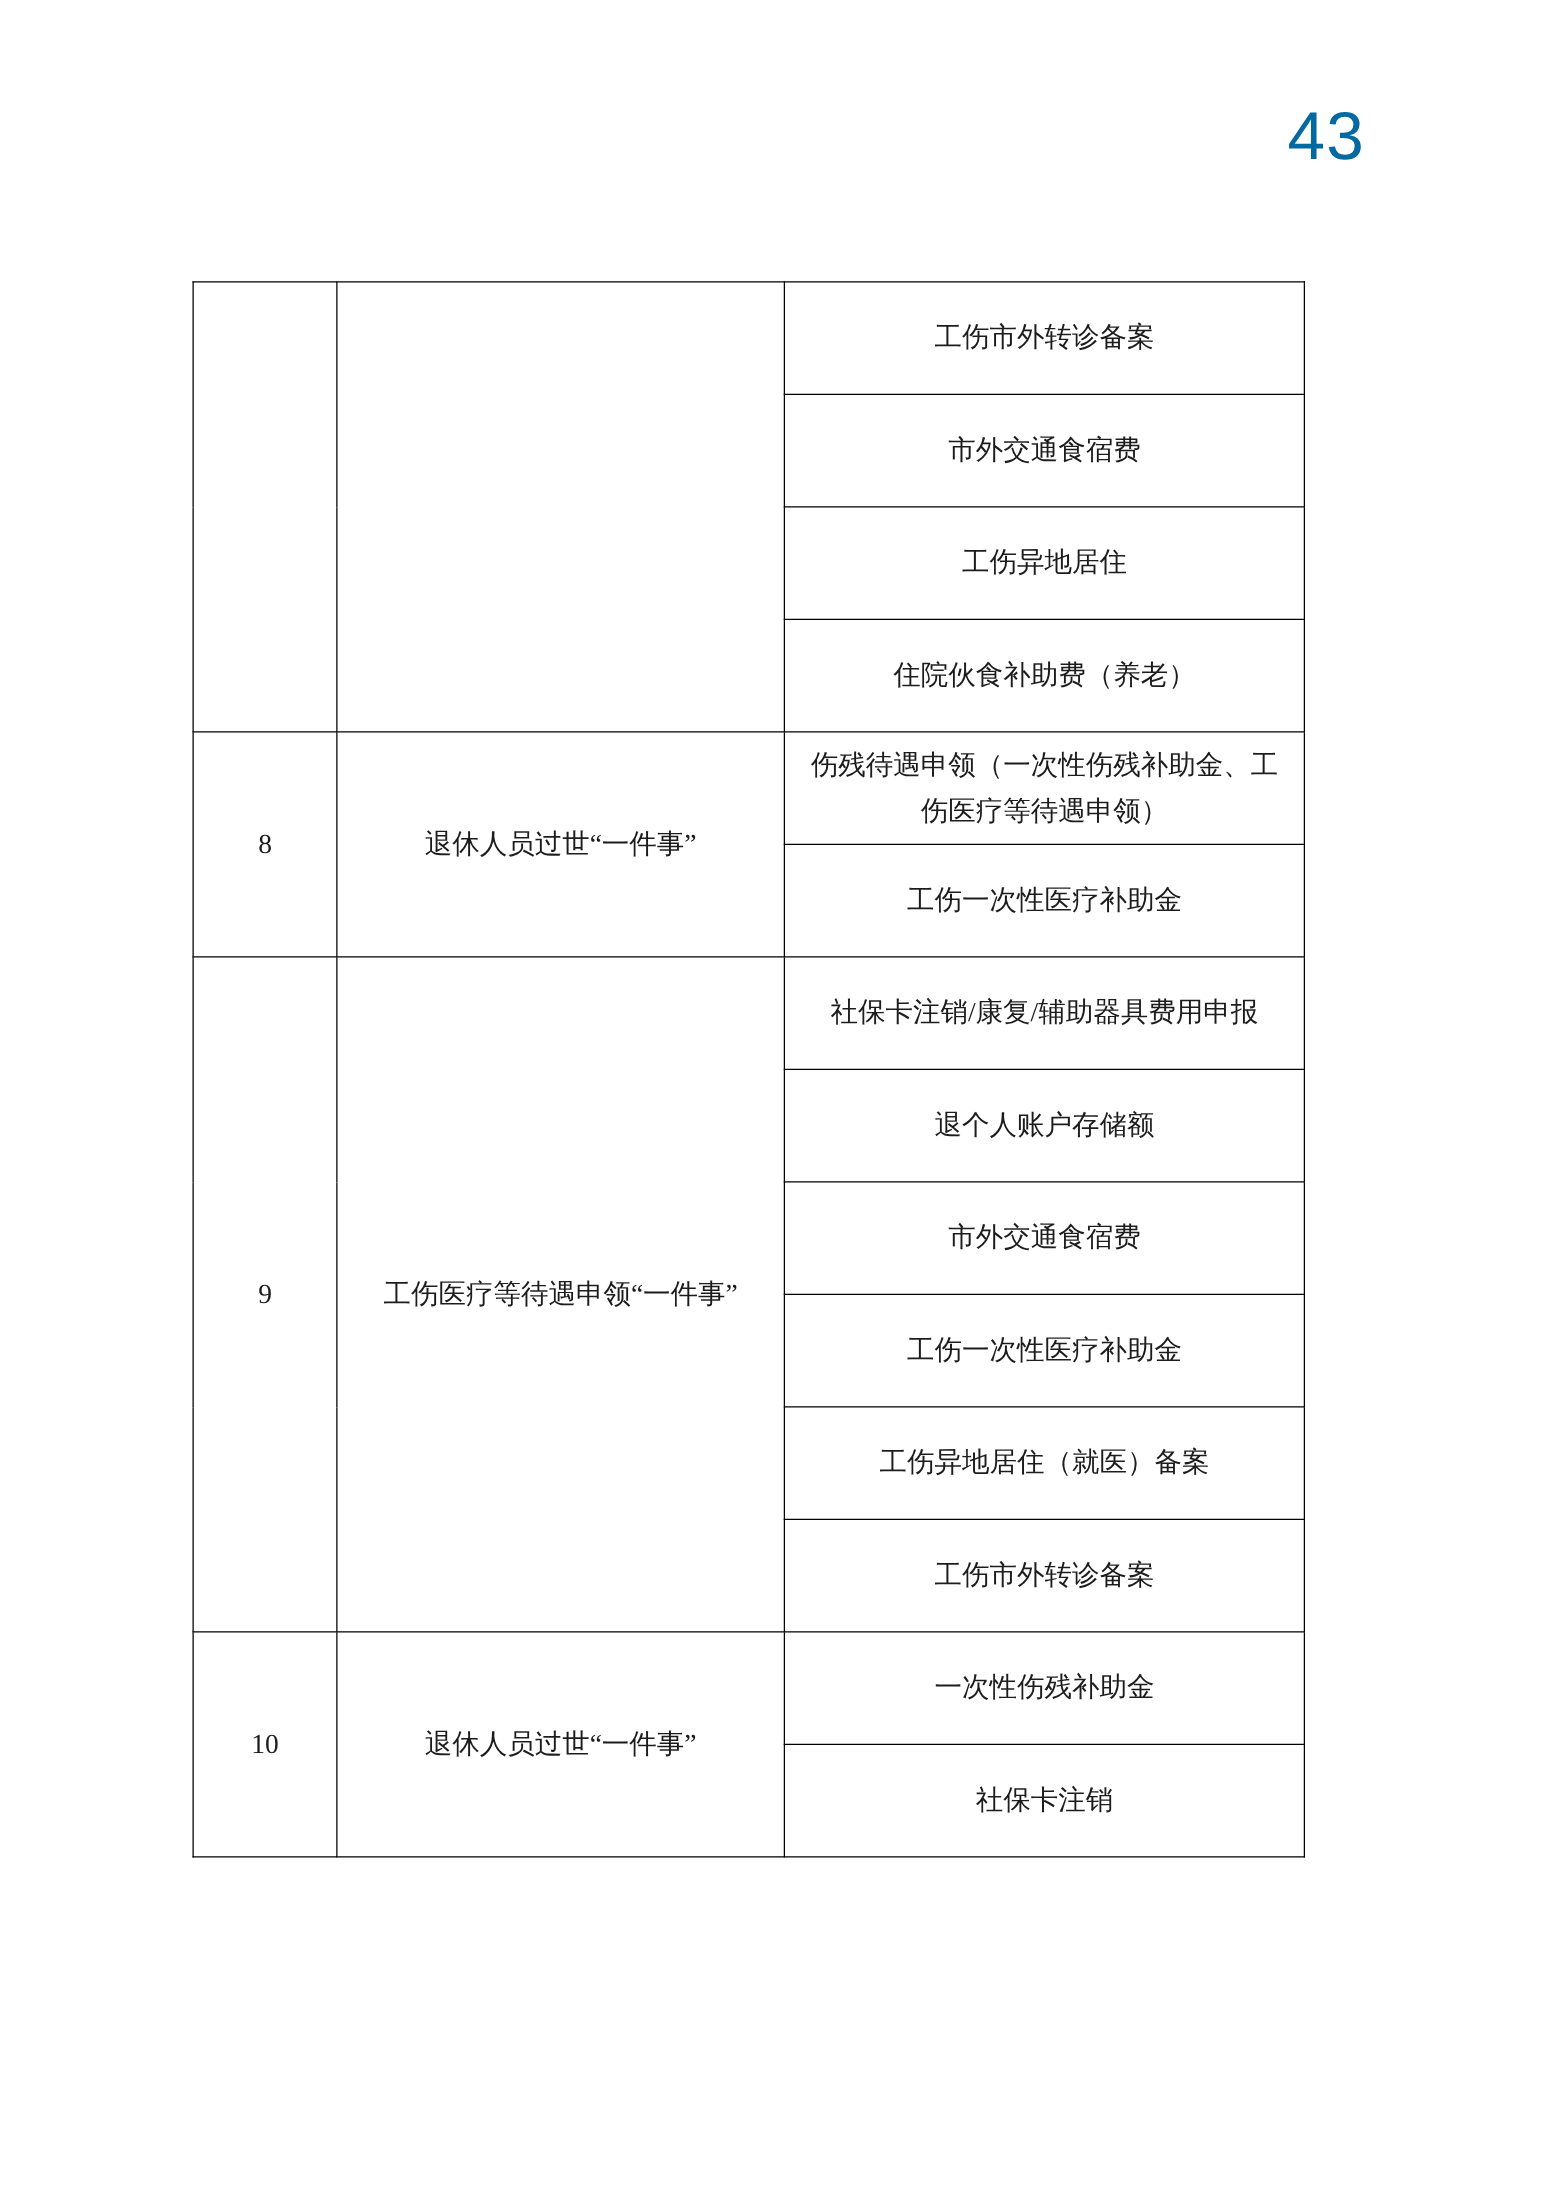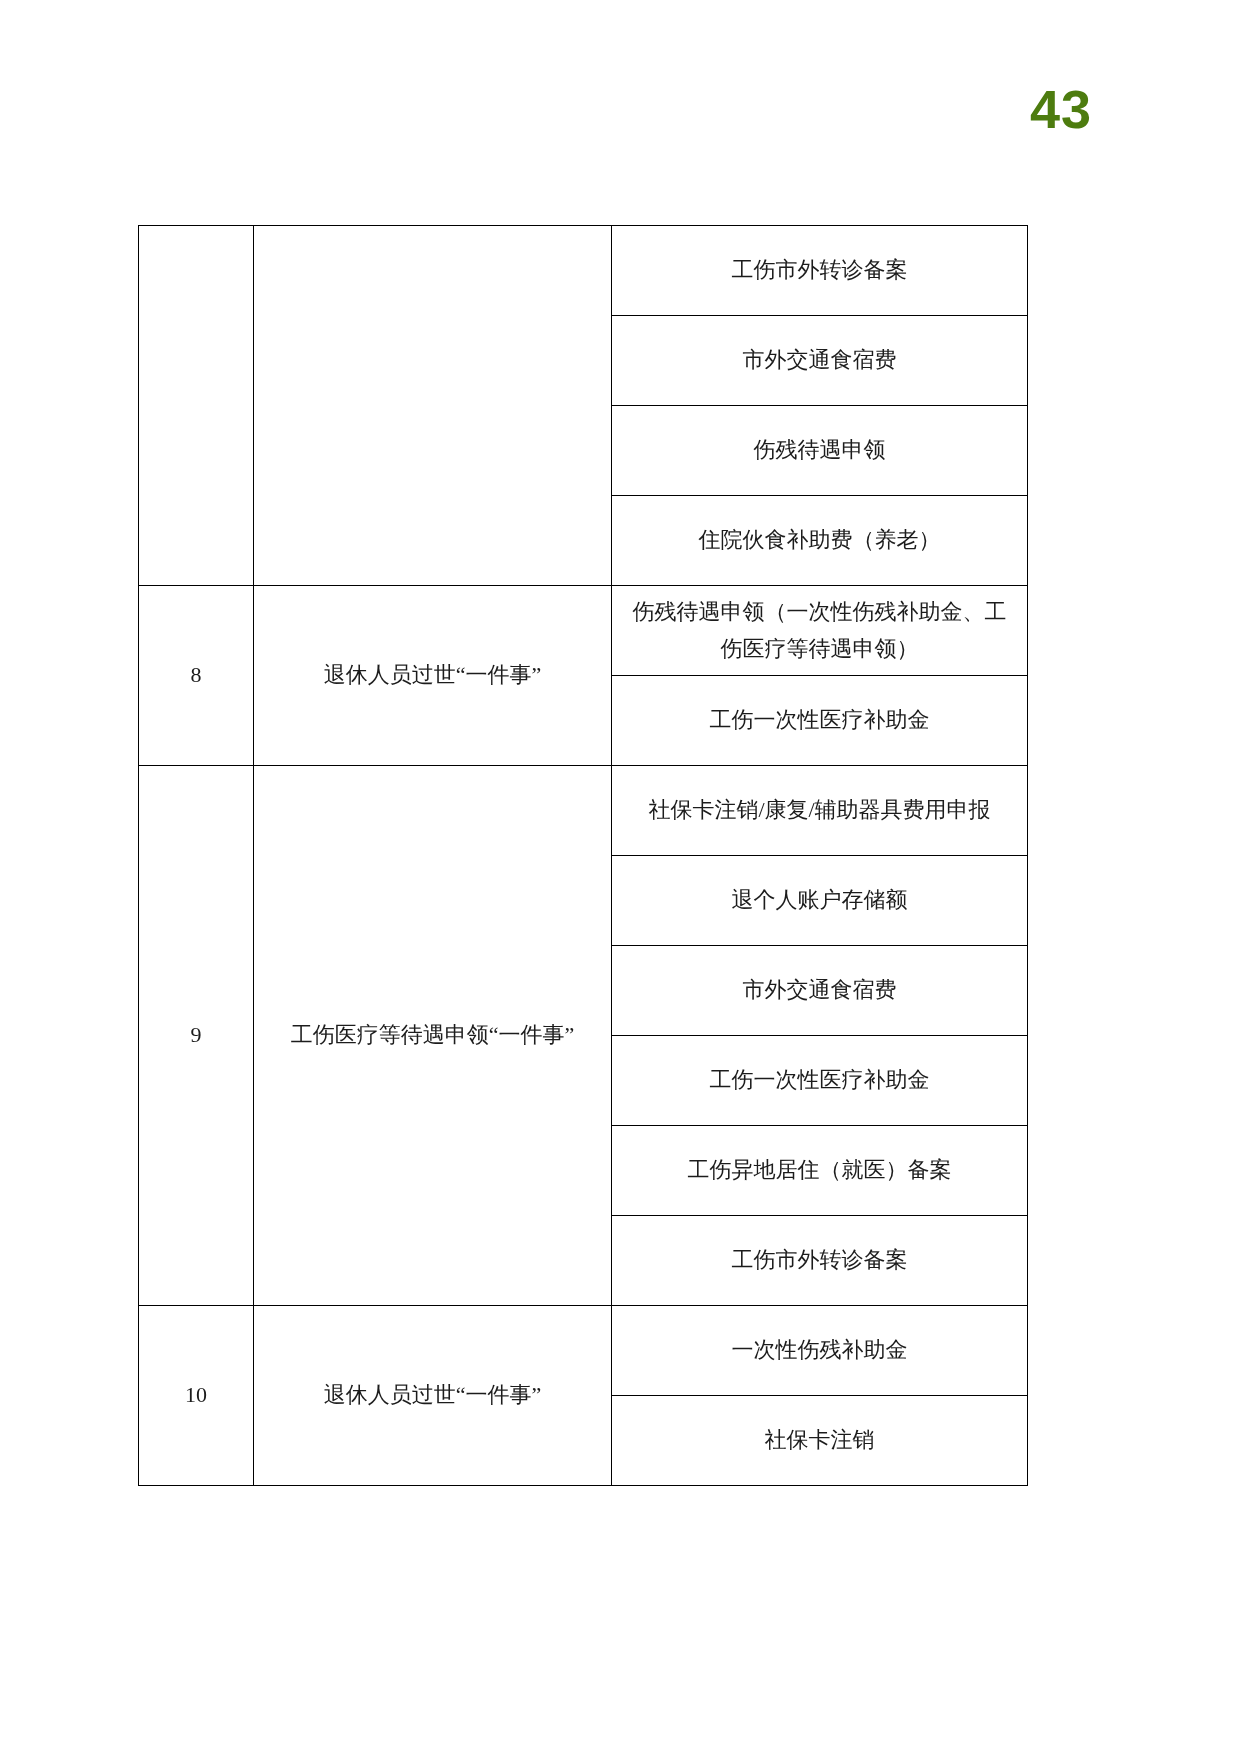--- a/index.html
+++ b/index.html
@@ -9,27 +9,26 @@
     background: #ffffff;
     position: relative;
     font-family: "Liberation Serif", "DejaVu Serif", serif;
   }
   .page-number {
     position: absolute;
     top: 78px;
     right: 148px;
     font-family: "Liberation Sans", "DejaVu Sans", sans-serif;
     font-size: 54px;
-    color: #4d7c0f;
+    color: #0369a1;
     letter-spacing: 1px;
-    font-weight: bold;
   }
   table.service-table {
     position: absolute;
-    left: 138px;
+    left: 154px;
     top: 225px;
     width: 889px;
     border-collapse: collapse;
     table-layout: fixed;
   }
   table.service-table td {
     border: 1px solid #000000;
     text-align: center;
     vertical-align: middle;
     font-size: 22px;
@@ -55,21 +54,21 @@
   <tbody>
       <tr>
         <td rowspan="4" class="col-no"></td>
         <td rowspan="4" class="col-label"></td>
         <td class="col-item">工伤市外转诊备案</td>
       </tr>
       <tr>
         <td class="col-item">市外交通食宿费</td>
       </tr>
       <tr>
-        <td class="col-item">伤残待遇申领</td>
+        <td class="col-item">工伤异地居住</td>
       </tr>
       <tr>
         <td class="col-item">住院伙食补助费（养老）</td>
       </tr>
       <tr>
         <td rowspan="2" class="col-no">8</td>
         <td rowspan="2" class="col-label">退休人员过世“一件事”</td>
         <td class="col-item">伤残待遇申领（一次性伤残补助金、工伤医疗等待遇申领）</td>
       </tr>
       <tr>

